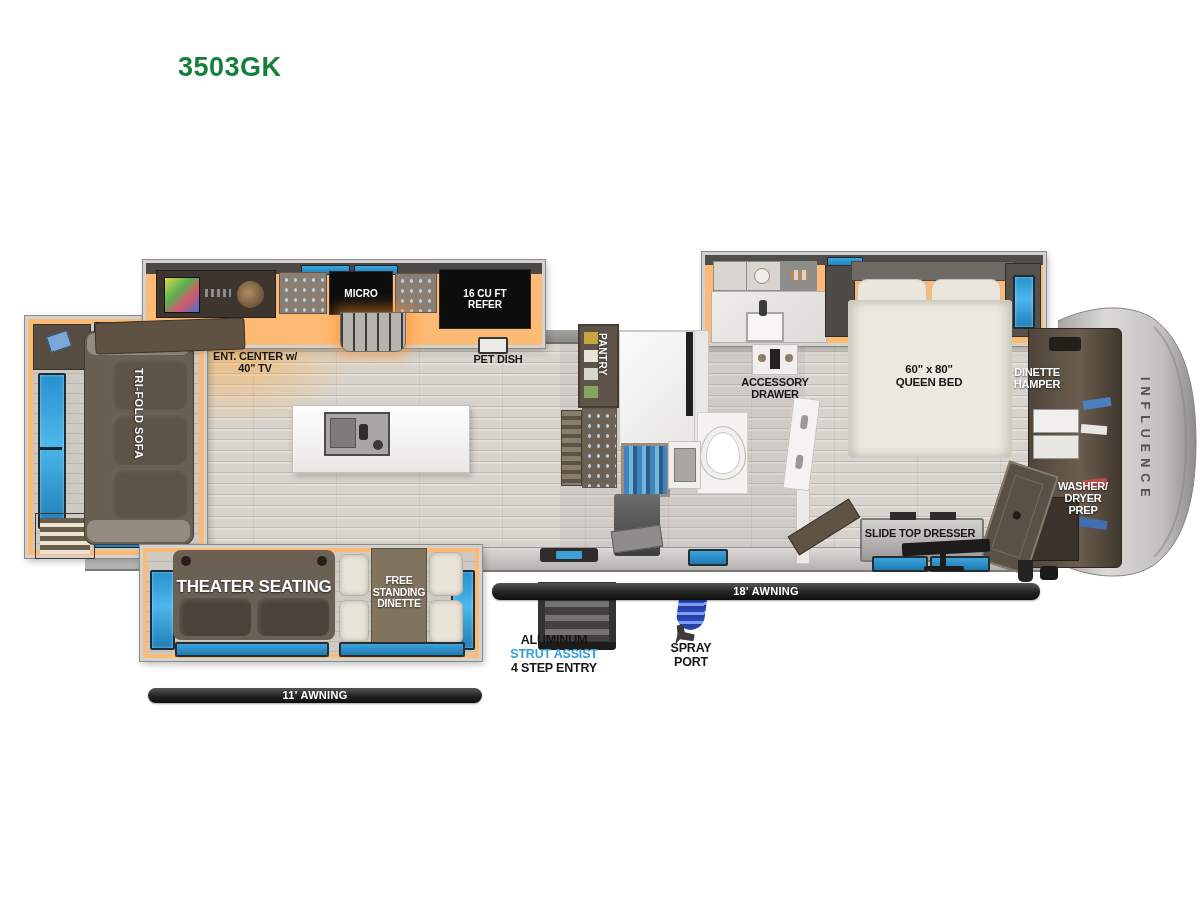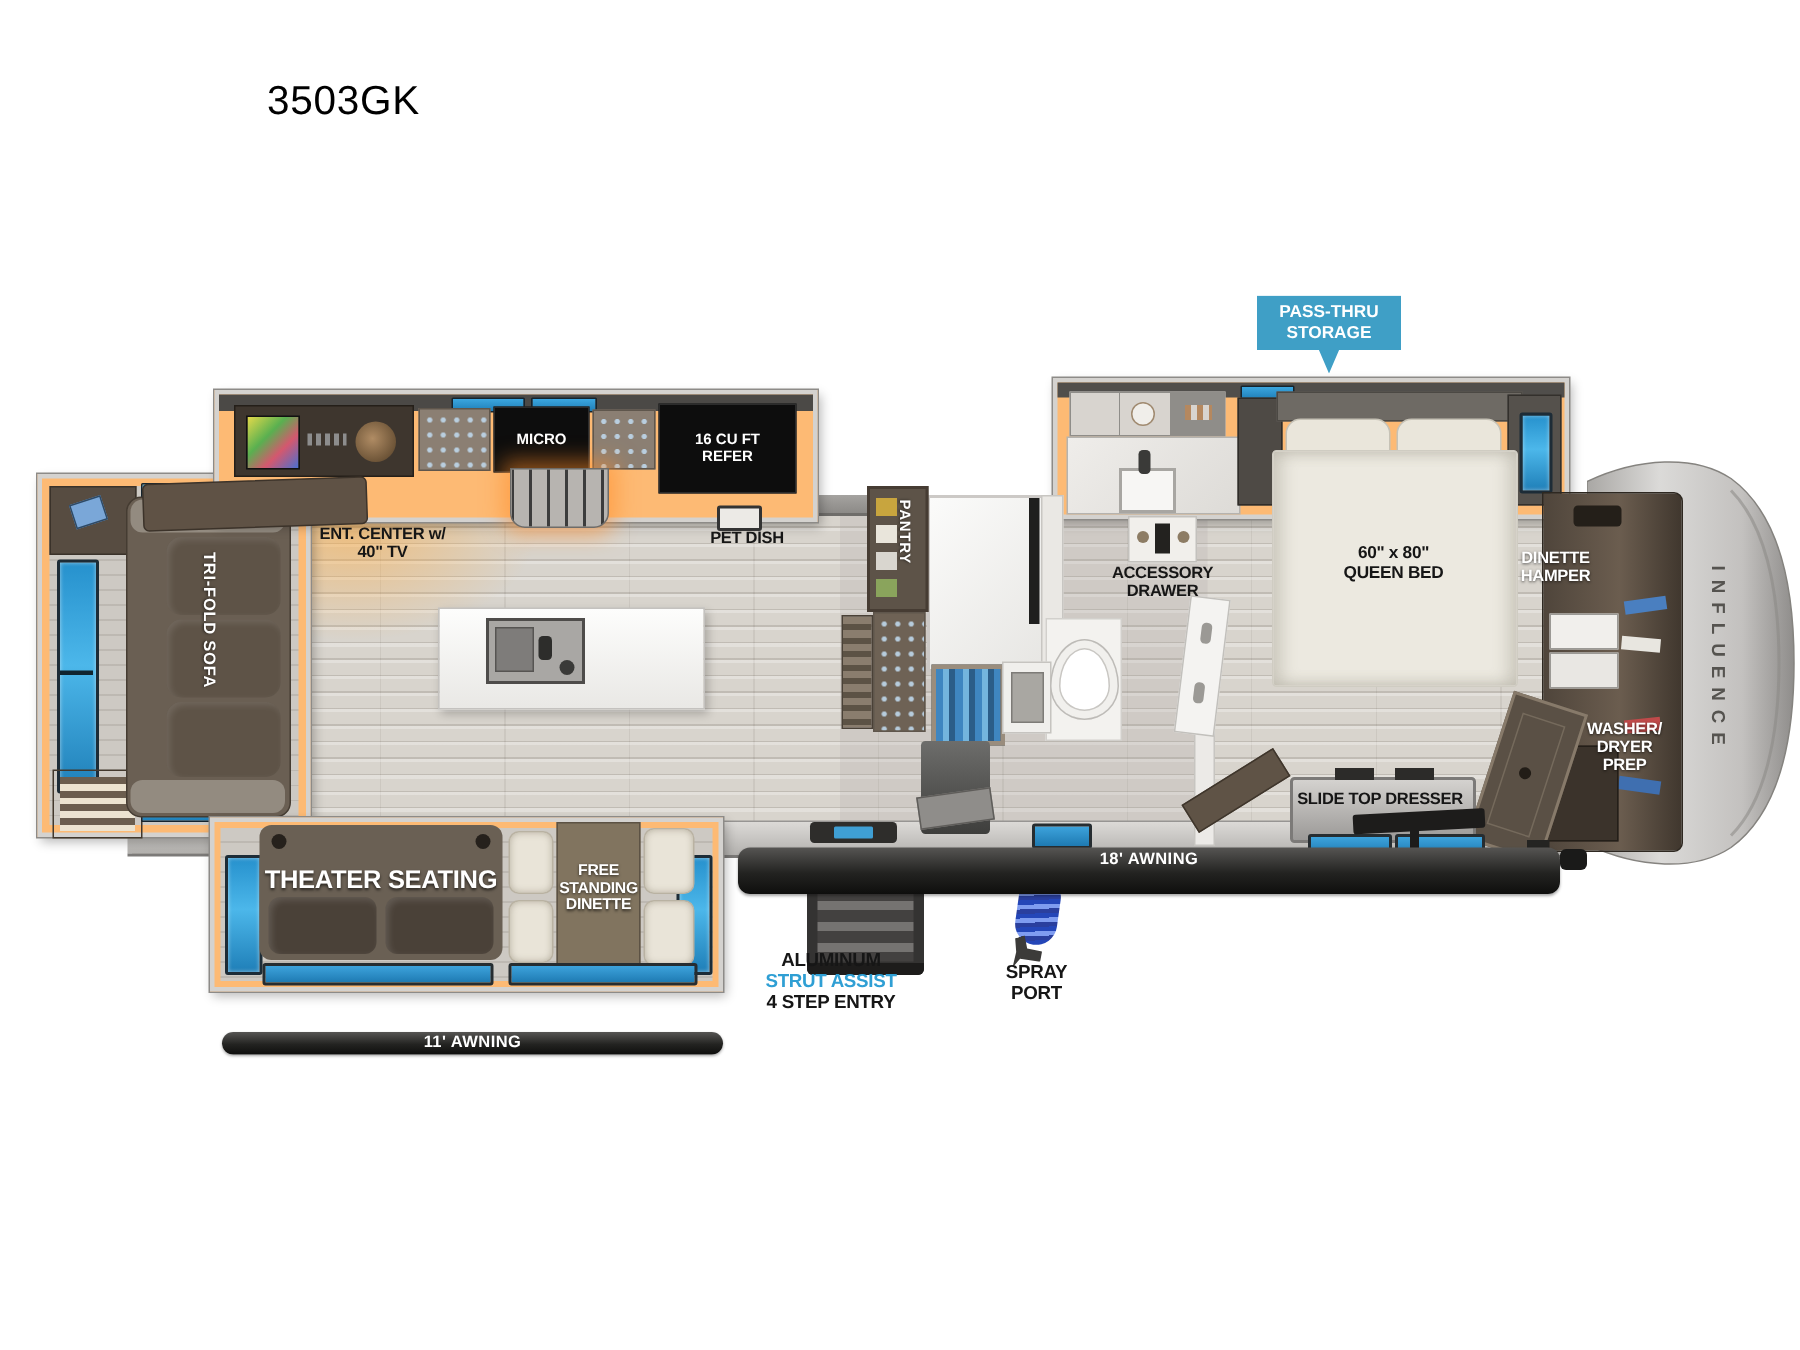--- a/index.html
+++ b/index.html
@@ -37,42 +37,36 @@
         letter-spacing:0.3px;z-index:18;box-shadow:0 1px 2px rgba(0,0,0,.35);}
   .vtext{writing-mode:vertical-rl;}
   .chair{position:absolute;background:#e9e4d8;border:1px solid #b9b2a2;border-radius:7px;
         box-shadow:inset 0 0 5px rgba(120,110,90,.45);} 
 </style>
 </head>
 <body>
 
 <div id="canvas">
 
-  <div class="abs" style="left:178px;top:52px;font-size:27px;color:#000000;font-weight:400;letter-spacing:0.5px;">3503GK</div>
+  <div class="abs" style="left:178px;top:52px;font-size:27px;color:#15803d;font-weight:700;letter-spacing:0.5px;">3503GK</div>
 
   <div class="abs floor" style="left:88px;top:330px;width:952px;height:240px;z-index:1;"></div>
 
   <div class="abs" style="left:150px;top:318px;width:210px;height:110px;z-index:2;
               background:radial-gradient(ellipse at 40% 30%, rgba(255,170,60,.55), rgba(255,170,60,0) 70%);"></div>
 
   <div class="abs" style="left:560px;top:330px;width:245px;height:235px;z-index:2;background:rgba(165,163,160,.18);"></div>
 
   <div class="wall" style="left:540px;top:330px;width:175px;height:12px;z-index:3;"></div>
 
   <div class="abs" style="left:480px;top:547px;width:560px;height:22px;z-index:3;
               background:linear-gradient(180deg,#dcdad7,#b3b1ae);border-top:1px solid #979593;border-bottom:2px solid #7c7a78;"></div>
   <div class="abs" style="left:85px;top:547px;width:62px;height:22px;z-index:3;
               background:linear-gradient(180deg,#dcdad7,#b3b1ae);border-bottom:2px solid #7c7a78;"></div>
 
-  <div class="abs" style="left:838px;top:197px;width:96px;height:52px;z-index:22;background:#3f9fc6;
-              clip-path:polygon(0 0,100% 0,100% 70%,57% 70%,50% 100%,43% 70%,0 70%);
-              color:#fff;font-weight:bold;font-size:11.5px;text-align:center;line-height:1.25;padding-top:4px;box-sizing:border-box;">
-    <div>PASS-THRU</div>
-    <div>STORAGE</div>
-  </div>
 
   <div class="slide" style="left:25px;top:316px;width:176px;height:236px;z-index:4;">
     <div class="sfloor" style="inset:5px;"></div>
     <div class="win" style="left:10px;top:54px;width:24px;height:152px;"></div>
     <div class="abs" style="left:12px;top:128px;width:22px;height:3px;background:#10242f;z-index:5;"></div>
     <div class="abs" style="left:5px;top:5px;width:56px;height:44px;background:#574c41;border:1px solid #3a322a;"></div>
     <div class="abs" style="left:20px;top:14px;width:20px;height:15px;background:#7aa7d8;transform:rotate(-18deg);border:1px solid #2e4a66;"></div>
     <div class="abs" style="left:7px;top:194px;width:50px;height:36px;background:#6b5d4e;border:1px solid #42382d;
                 background-image:repeating-linear-gradient(180deg,#ece3d0 0 4px,#6b5d4e 4px 9px);background-clip:content-box;padding:4px;"></div>
     <div class="winh" style="left:66px;top:3px;width:58px;height:9px;"></div>
@@ -264,21 +258,21 @@
   <div class="abs" style="left:940px;top:552px;width:6px;height:16px;background:#1d1c1b;z-index:9;"></div>
   <div class="abs" style="left:924px;top:566px;width:40px;height:5px;background:#1d1c1b;border-radius:2px;z-index:9;"></div>
 
   <div class="abs" style="left:540px;top:548px;width:58px;height:14px;background:#2e2d2b;border-radius:3px;z-index:8;">
     <div class="abs" style="left:16px;top:3px;width:26px;height:8px;background:#3f9fd4;border-radius:1px;"></div>
   </div>
   <div class="mat" style="left:688px;top:549px;width:36px;height:13px;z-index:8;"></div>
   <div class="mat" style="left:872px;top:556px;width:52px;height:12px;z-index:8;"></div>
   <div class="mat" style="left:930px;top:556px;width:56px;height:12px;z-index:8;"></div>
 
-  <div class="awning" style="left:492px;top:565px;width:548px;height:31px;line-height:17px;">
+  <div class="awning" style="left:492px;top:583px;width:548px;height:17px;line-height:17px;">
     <span>18' AWNING</span>
   </div>
   <div class="abs" style="left:1040px;top:566px;width:18px;height:14px;background:#1a1a19;border-radius:4px;z-index:18;"></div>
   <div class="abs" style="left:1018px;top:560px;width:15px;height:22px;background:#242422;border-radius:0 0 5px 5px;z-index:17;"></div>
 
   <div class="abs" style="left:538px;top:582px;width:78px;height:68px;background:#343332;border-radius:0 0 4px 4px;z-index:8;">
     <div class="abs" style="left:7px;top:5px;width:64px;height:54px;
                 background:repeating-linear-gradient(180deg,#757371 0 6px,#434140 6px 14px);"></div>
     <div class="abs" style="left:0;top:60px;width:78px;height:8px;background:#1d1c1b;border-radius:0 0 4px 4px;"></div>
   </div>

